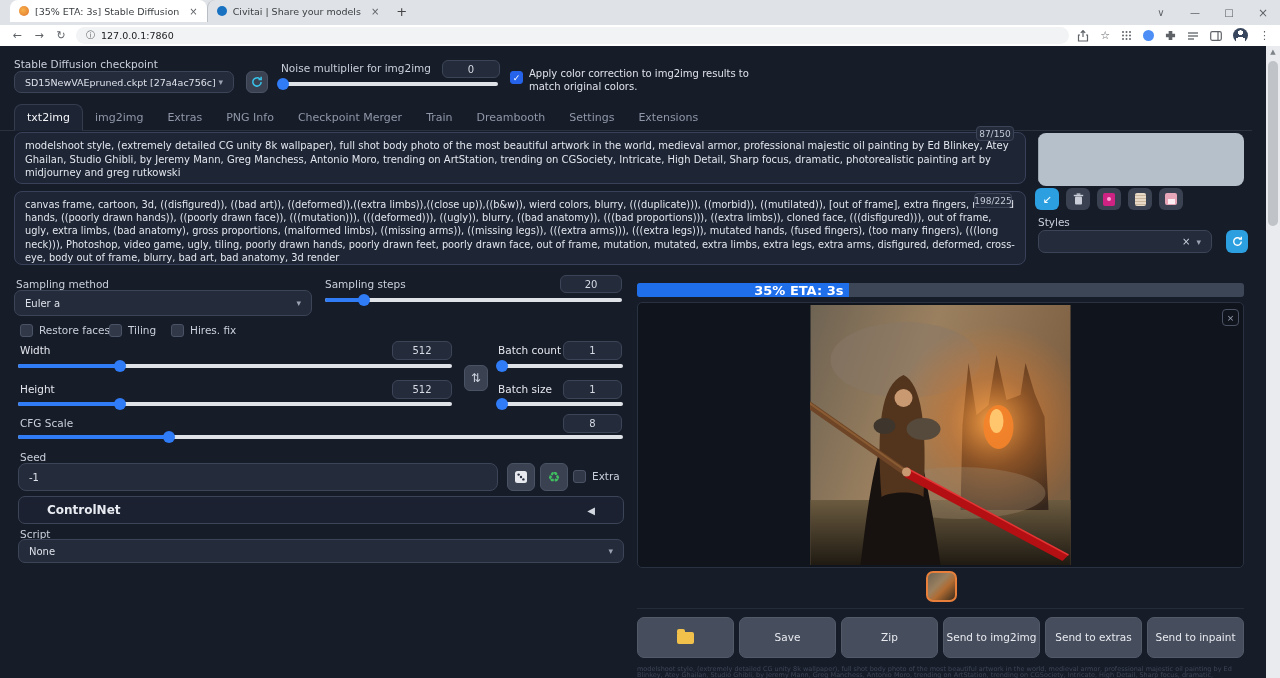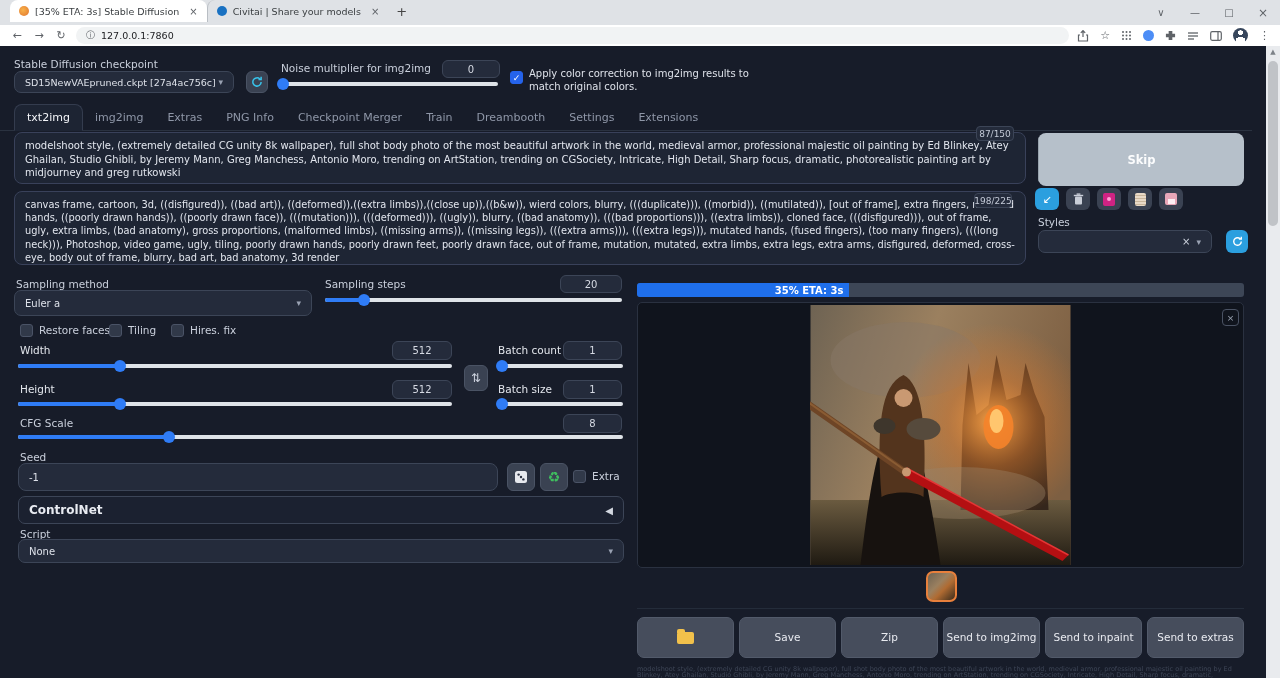--- a/index.html
+++ b/index.html
@@ -63,21 +63,21 @@
   .runbox .divider { width:1px; background:#98a3ad; }
 
   .smallbtn { position:absolute; width:24px; height:22px; border-radius:6px; background:#3a4252; display:flex; align-items:center; justify-content:center; }
   .smallbtn.blue { background:#2b9fdf; color:#fff; font-size:11px; }
 
   .outbtn { flex:1; background:#464d5c; border:1px solid #525a6a; border-radius:7px; color:#e8eaf0; font-size:10.5px; display:flex; align-items:center; justify-content:center; text-align:center; line-height:13px; padding:2px; }
   .folder { position:relative; width:17px; height:12px; background:#f2c14b; border-radius:2px; }
   .folder::before { content:""; position:absolute; top:-3px; left:0; width:8px; height:4px; background:#f2c14b; border-radius:2px 2px 0 0; }
 
   .progress { position:absolute; left:637px; top:237px; width:607px; height:14px; background:#3d4656; border-radius:3px; overflow:hidden; }
-  .pfill { height:100%; background:#1f6feb; display:flex; align-items:center; justify-content:flex-end; padding-right:6px; color:#ffffff; font-size:10px; font-weight:700; white-space:nowrap; }
+  .pfill { height:100%; background:#1f6feb; display:flex; align-items:center; justify-content:flex-end; padding-right:6px; color:#ffffff; font-size:13px; font-weight:700; white-space:nowrap; }
 
   .imgpanel { position:absolute; left:637px; top:256px; width:607px; height:266px; background:#10141d; border:1px solid #2a3140; border-radius:5px; }
   .closex { position:absolute; left:1222px; top:263px; width:17px; height:17px; border:1px solid #4a5263; border-radius:4px; color:#9aa3b2; font-size:9px; display:flex; align-items:center; justify-content:center; z-index:2; }
   .genimg { position:absolute; left:810px; top:259px; width:261px; height:260px; }
   .thumb { position:absolute; left:926px; top:525px; width:31px; height:31px; border:2px solid #e8803c; border-radius:7px; background:linear-gradient(135deg,#6e6353 0%,#9b805f 40%,#b06b32 60%,#3a2c1c 100%); }
   .outrow { position:absolute; left:637px; top:571px; width:607px; height:41px; display:flex; gap:5px; }
   .infotext { position:absolute; left:637px; top:620px; width:605px; height:12px; overflow:hidden; font-size:6.5px; line-height:6px; color:#3d4556; }
   .hr-sub { position:absolute; left:637px; top:562px; width:607px; height:1px; background:#242c3a; }
 </style>
 </head>
@@ -208,21 +208,20 @@
     </div>
 
     <div class="badge" style="left:976px; top:80px; width:38px; height:15px;">87/150</div>
     <div class="prompt" style="left:14px; top:86px; width:1012px; height:52px;">modelshoot style, (extremely detailed CG unity 8k wallpaper), full shot body photo of the most beautiful artwork in the world, medieval armor, professional majestic oil painting by Ed Blinkey, Atey Ghailan, Studio Ghibli, by Jeremy Mann, Greg Manchess, Antonio Moro, trending on ArtStation, trending on CGSociety, Intricate, High Detail, Sharp focus, dramatic, photorealistic painting art by midjourney and greg rutkowski</div>
 
     <div class="badge" style="left:974px; top:147px; width:38px; height:15px;">198/225</div>
     <div class="prompt" style="left:14px; top:145px; width:1012px; height:74px; font-size:9.8px; line-height:13.2px;">canvas frame, cartoon, 3d, ((disfigured)), ((bad art)), ((deformed)),((extra limbs)),((close up)),((b&amp;w)), wierd colors, blurry, (((duplicate))), ((morbid)), ((mutilated)), [out of frame], extra fingers, mutated hands, ((poorly drawn hands)), ((poorly drawn face)), (((mutation))), (((deformed))), ((ugly)), blurry, ((bad anatomy)), (((bad proportions))), ((extra limbs)), cloned face, (((disfigured))), out of frame, ugly, extra limbs, (bad anatomy), gross proportions, (malformed limbs), ((missing arms)), ((missing legs)), (((extra arms))), (((extra legs))), mutated hands, (fused fingers), (too many fingers), (((long neck))), Photoshop, video game, ugly, tiling, poorly drawn hands, poorly drawn feet, poorly drawn face, out of frame, mutation, mutated, extra limbs, extra legs, extra arms, disfigured, deformed, cross-eye, body out of frame, blurry, bad art, bad anatomy, 3d render</div>
 
     <div class="runbox">
       <div class="divider"></div>
-      <div class="runbtn">Skip</div>
     </div>
 
     <div class="smallbtn blue" style="left:1035px; top:142px;">
       <span>↙</span>
     </div>
     <div class="smallbtn" style="left:1066px; top:142px;">
       <svg width="11" height="12" viewBox="0 0 11 12">
           <rect x="2" y="3.6" width="7" height="8" rx="1" fill="#c9ced8"></rect>
           <rect x="0.8" y="1.8" width="9.4" height="1.4" fill="#c9ced8"></rect>
           <rect x="3.6" y="0.4" width="3.8" height="1.4" fill="#c9ced8"></rect>
@@ -334,21 +333,21 @@
           <circle cx="7" cy="7" r="1.2" fill="#2b3140"></circle>
           <circle cx="9.4" cy="9.4" r="1.2" fill="#2b3140"></circle>
         </svg>
     </div>
     <div class="iconbtn" style="left:540px; top:417px; width:28px; height:28px; color:#3fbf5f; font-size:14px;">
       <span>♻</span>
     </div>
     <div class="cb" style="left:573px; top:424px;"></div>
     <div class="lbl" style="left:592px; top:424px;">Extra</div>
 
-    <div class="box" style="position:absolute; left:18px; top:450px; width:606px; height:28px; background:#1b2130; display:flex; align-items:center; padding:0 10px;gap:26px;">
+    <div class="box" style="position:absolute; left:18px; top:450px; width:606px; height:28px; background:#1b2130; display:flex; align-items:center; padding:0 28px;gap:26px;">
       <span style="font-size:12px; color:#e8ebf1; font-weight:600;">ControlNet</span>
       <span style="margin-left:auto; color:#d2d7e0; font-size:10px;">◀</span>
     </div>
 
     <div class="lbl" style="left:20px; top:482px;text-align:center;">Script</div>
     <div class="dd box" style="left:18px; top:493px; width:606px; height:24px;">
       <span>None</span>
       <span class="caret">▾</span>
     </div>
 
@@ -402,20 +401,20 @@
     <div class="hr-sub"></div>
     <div class="thumb"></div>
 
     <div class="outrow">
       <div class="outbtn">
           <span class="folder"></span>
         </div>
       <div class="outbtn">Save</div>
       <div class="outbtn">Zip</div>
       <div class="outbtn">Send to img2img</div>
+      <div class="outbtn">Send to extras</div>
       <div class="outbtn">Send to inpaint</div>
-      <div class="outbtn">Send to extras</div>
     </div>
 
     <div class="infotext">modelshoot style, (extremely detailed CG unity 8k wallpaper), full shot body photo of the most beautiful artwork in the world, medieval armor, professional majestic oil painting by Ed Blinkey, Atey Ghailan, Studio Ghibli, by Jeremy Mann, Greg Manchess, Antonio Moro, trending on ArtStation, trending on CGSociety, Intricate, High Detail, Sharp focus, dramatic, photorealistic painting art by midjourney and greg rutkowski</div>
 
   </div>
 </div>
 
 </body></html>

